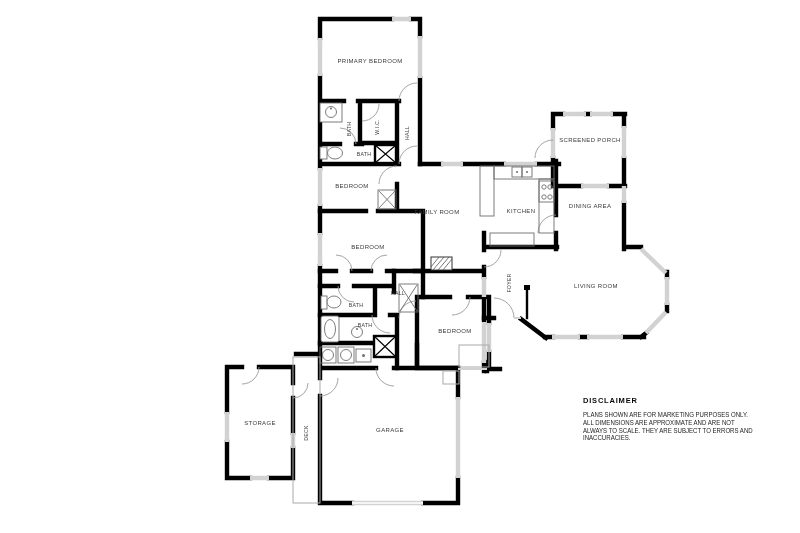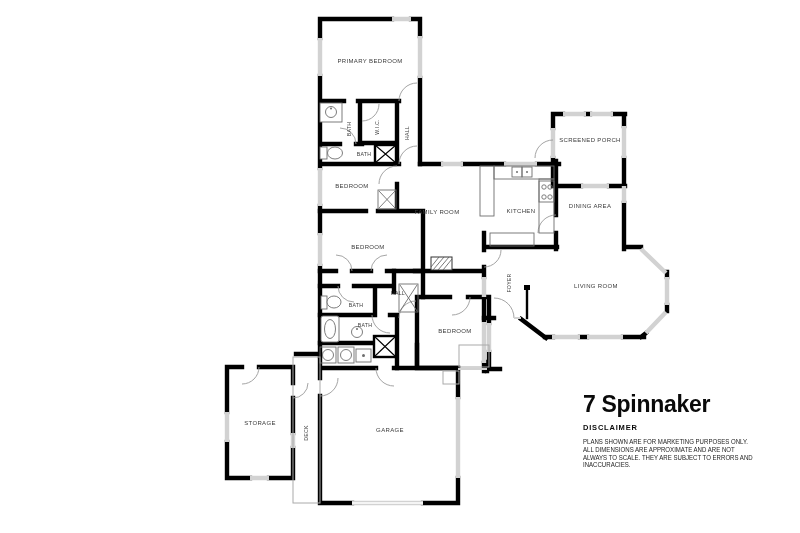--- a/index.html
+++ b/index.html
@@ -257,21 +257,20 @@
     <text class="lbl lbl-sm" x="356" y="307">BATH</text>
     <text class="lbl lbl-sm" x="365" y="327">BATH</text>
     <text class="lbl" x="455" y="333">BEDROOM</text>
     <text class="lbl" x="260" y="425">STORAGE</text>
     <text class="lbl lbl-sm" transform="rotate(-90 308 433)" x="308" y="433">DECK</text>
     <text class="lbl" x="390" y="432">GARAGE</text>
   </g>
 </svg>
 
   <div class="titleblock">
-    <div class="tb-title">7 Spinnaker</div>
     <div class="tb-head">DISCLAIMER</div>
     <div class="tb-lines">
       <div>PLANS SHOWN ARE FOR MARKETING PURPOSES ONLY.</div>
       <div>ALL DIMENSIONS ARE APPROXIMATE AND ARE NOT</div>
       <div>ALWAYS TO SCALE. THEY ARE SUBJECT TO ERRORS AND</div>
       <div>INACCURACIES.</div>
     </div>
   </div>
 </div>
 

